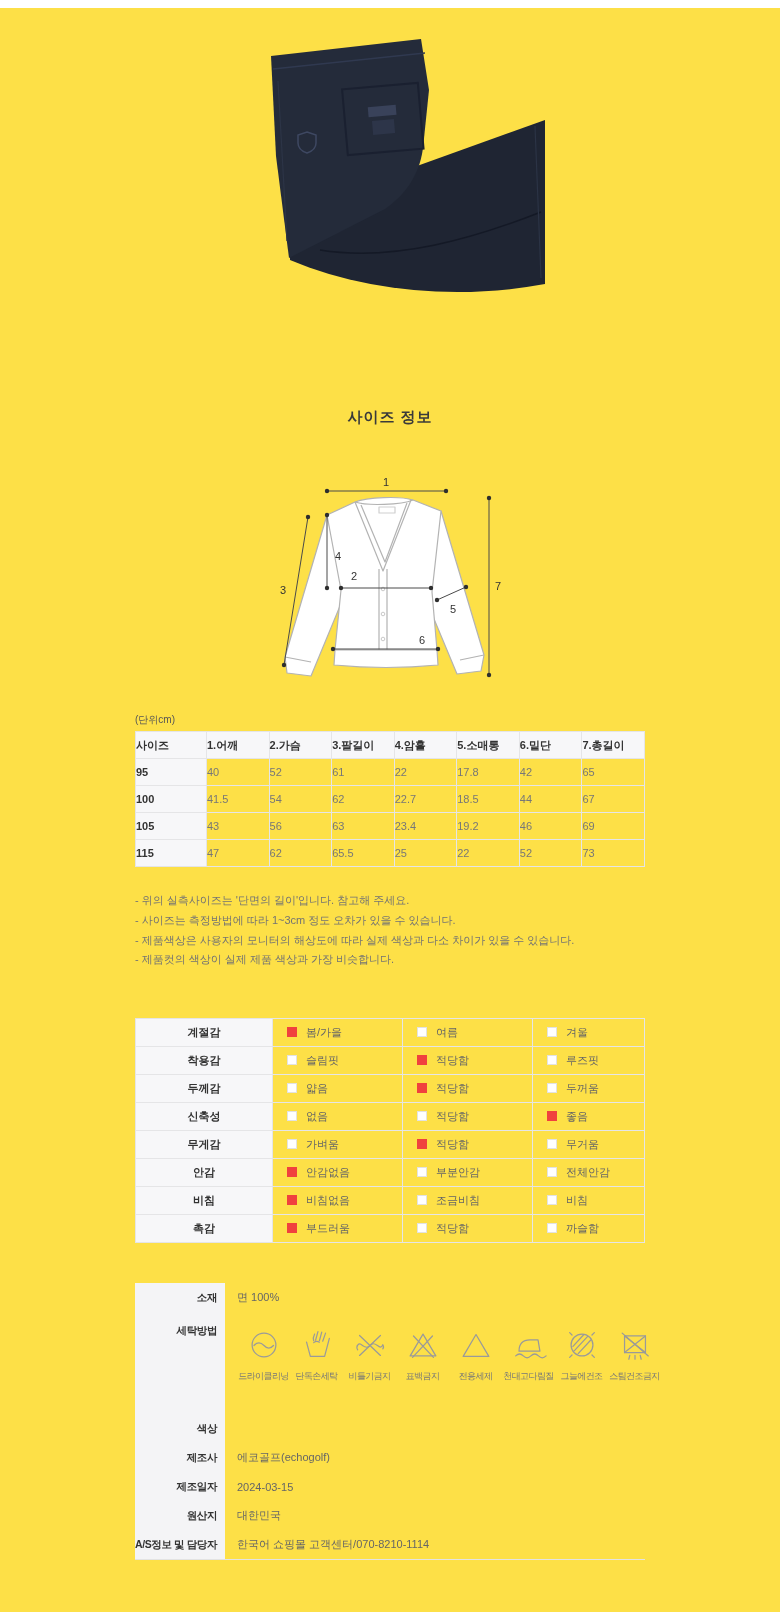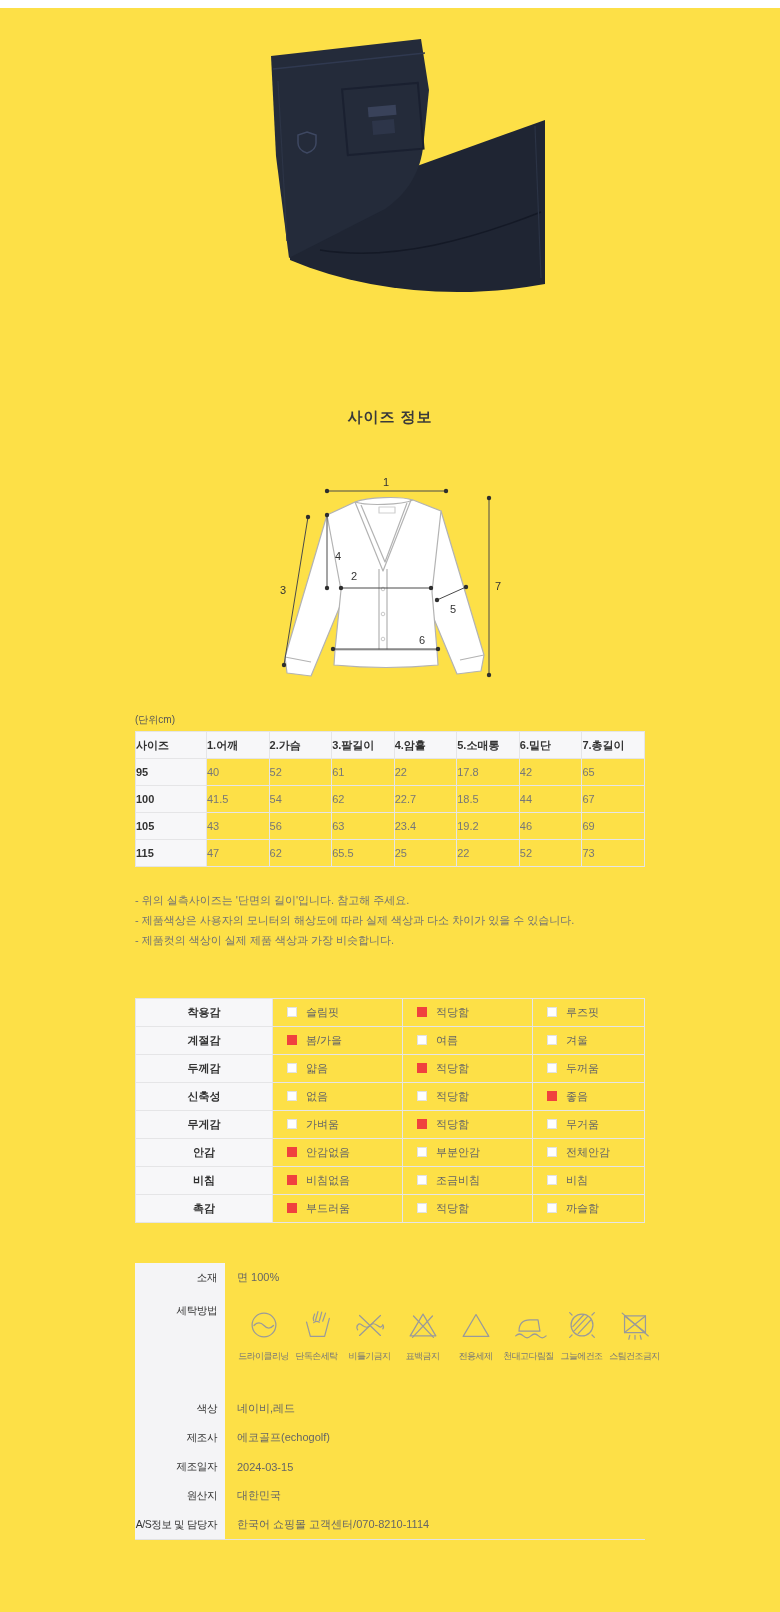--- a/index.html
+++ b/index.html
@@ -28,21 +28,21 @@
 
   table.feat { width:100%; border-collapse:collapse; font-size:11px; color:#666; margin-top:48px; table-layout:fixed; }
   table.feat td { border:1px solid #e5e5e7; height:28px; }
   table.feat td.flabel { background:#f7f7f9; color:#333; width:137px; text-align:center; font-weight:bold; }
   table.feat td.fopt { padding-left:14px; }
   .chk { display:inline-block; width:10px; height:10px; border:1px solid #e2e2e2; background:#fff; margin-right:9px; vertical-align:-1px; }
   .chk.checked { background:#f0413e; border-color:#f0413e; }
 
   .info { margin-top:40px; border-bottom:1px solid #e3e3e3; }
   .irow { display:flex; align-items:stretch; min-height:29px; }
-  .ilabel { width:90px; flex:none; background:#f4f4f6; font-size:10.5px; font-weight:normal; color:#333;
+  .ilabel { width:90px; flex:none; background:#f4f4f6; font-size:10.5px; font-weight:bold; color:#333;
             display:flex; justify-content:flex-end; align-items:center; text-align:right; padding-right:8px; white-space:nowrap; letter-spacing:-0.4px; }
   .ival { flex:1; font-size:11px; color:#666; padding-left:12px; display:flex; align-items:center; }
   .irow.tall { min-height:102px; }
   .irow.tall .ilabel { align-items:flex-start; padding-top:12px; }
   .irow.tall .ival { align-items:flex-start; padding-top:14px; }
 
   .icons { display:flex; }
   .icon-slot { width:53px; text-align:center; }
   .icon-slot svg { display:block; margin:0 auto; stroke:#9a9a9a; fill:none; stroke-width:1.3; stroke-linecap:round; stroke-linejoin:round; }
   .icon-cap { font-size:9px; color:#777; margin-top:6px; white-space:nowrap; letter-spacing:-0.6px; }
@@ -194,45 +194,46 @@
           <td>25</td>
           <td>22</td>
           <td>52</td>
           <td>73</td>
         </tr>
       </tbody>
     </table>
 
     <div class="notes">
       <div>- 위의 실측사이즈는 '단면의 길이'입니다. 참고해 주세요.</div>
+      <div>- 사이즈는 측정방법에 따라 1~3cm 정도 오차가 있을 수 있습니다.</div>
       <div>- 제품색상은 사용자의 모니터의 해상도에 따라 실제 색상과 다소 차이가 있을 수 있습니다.</div>
       <div>- 제품컷의 색상이 실제 제품 색상과 가장 비슷합니다.</div>
     </div>
 
     <table class="feat">
       <colgroup>
           <col style="width:137px">
           <col style="width:130px">
           <col style="width:130px">
           <col>
         </colgroup>
       <tbody>
         <tr>
+          <td class="flabel">계절감</td>
+          <td class="fopt"><span class="chk checked"></span><span>봄/가을</span></td>
+          <td class="fopt"><span class="chk"></span><span>여름</span></td>
+          <td class="fopt"><span class="chk"></span><span>겨울</span></td>
+        </tr>
+        <tr>
           <td class="flabel">착용감</td>
           <td class="fopt"><span class="chk"></span><span>슬림핏</span></td>
           <td class="fopt"><span class="chk checked"></span><span>적당함</span></td>
           <td class="fopt"><span class="chk"></span><span>루즈핏</span></td>
         </tr>
         <tr>
-          <td class="flabel">계절감</td>
-          <td class="fopt"><span class="chk checked"></span><span>봄/가을</span></td>
-          <td class="fopt"><span class="chk"></span><span>여름</span></td>
-          <td class="fopt"><span class="chk"></span><span>겨울</span></td>
-        </tr>
-        <tr>
           <td class="flabel">두께감</td>
           <td class="fopt"><span class="chk"></span><span>얇음</span></td>
           <td class="fopt"><span class="chk checked"></span><span>적당함</span></td>
           <td class="fopt"><span class="chk"></span><span>두꺼움</span></td>
         </tr>
         <tr>
           <td class="flabel">신축성</td>
           <td class="fopt"><span class="chk"></span><span>없음</span></td>
           <td class="fopt"><span class="chk"></span><span>적당함</span></td>
           <td class="fopt"><span class="chk checked"></span><span>좋음</span></td>
@@ -334,21 +335,20 @@
                   <path d="M6.5,7.5 L34,31.5"></path>
               </svg>
               <div class="icon-cap">스팀건조금지</div>
             </div>
           </div>
         </div>
       </div>
 
       <div class="irow">
         <div class="ilabel">색상</div>
-        <div class="ival">네이비,레드</div>
       </div>
       <div class="irow">
         <div class="ilabel">제조사</div>
         <div class="ival">에코골프(echogolf)</div>
       </div>
       <div class="irow">
         <div class="ilabel">제조일자</div>
         <div class="ival">2024-03-15</div>
       </div>
       <div class="irow">

